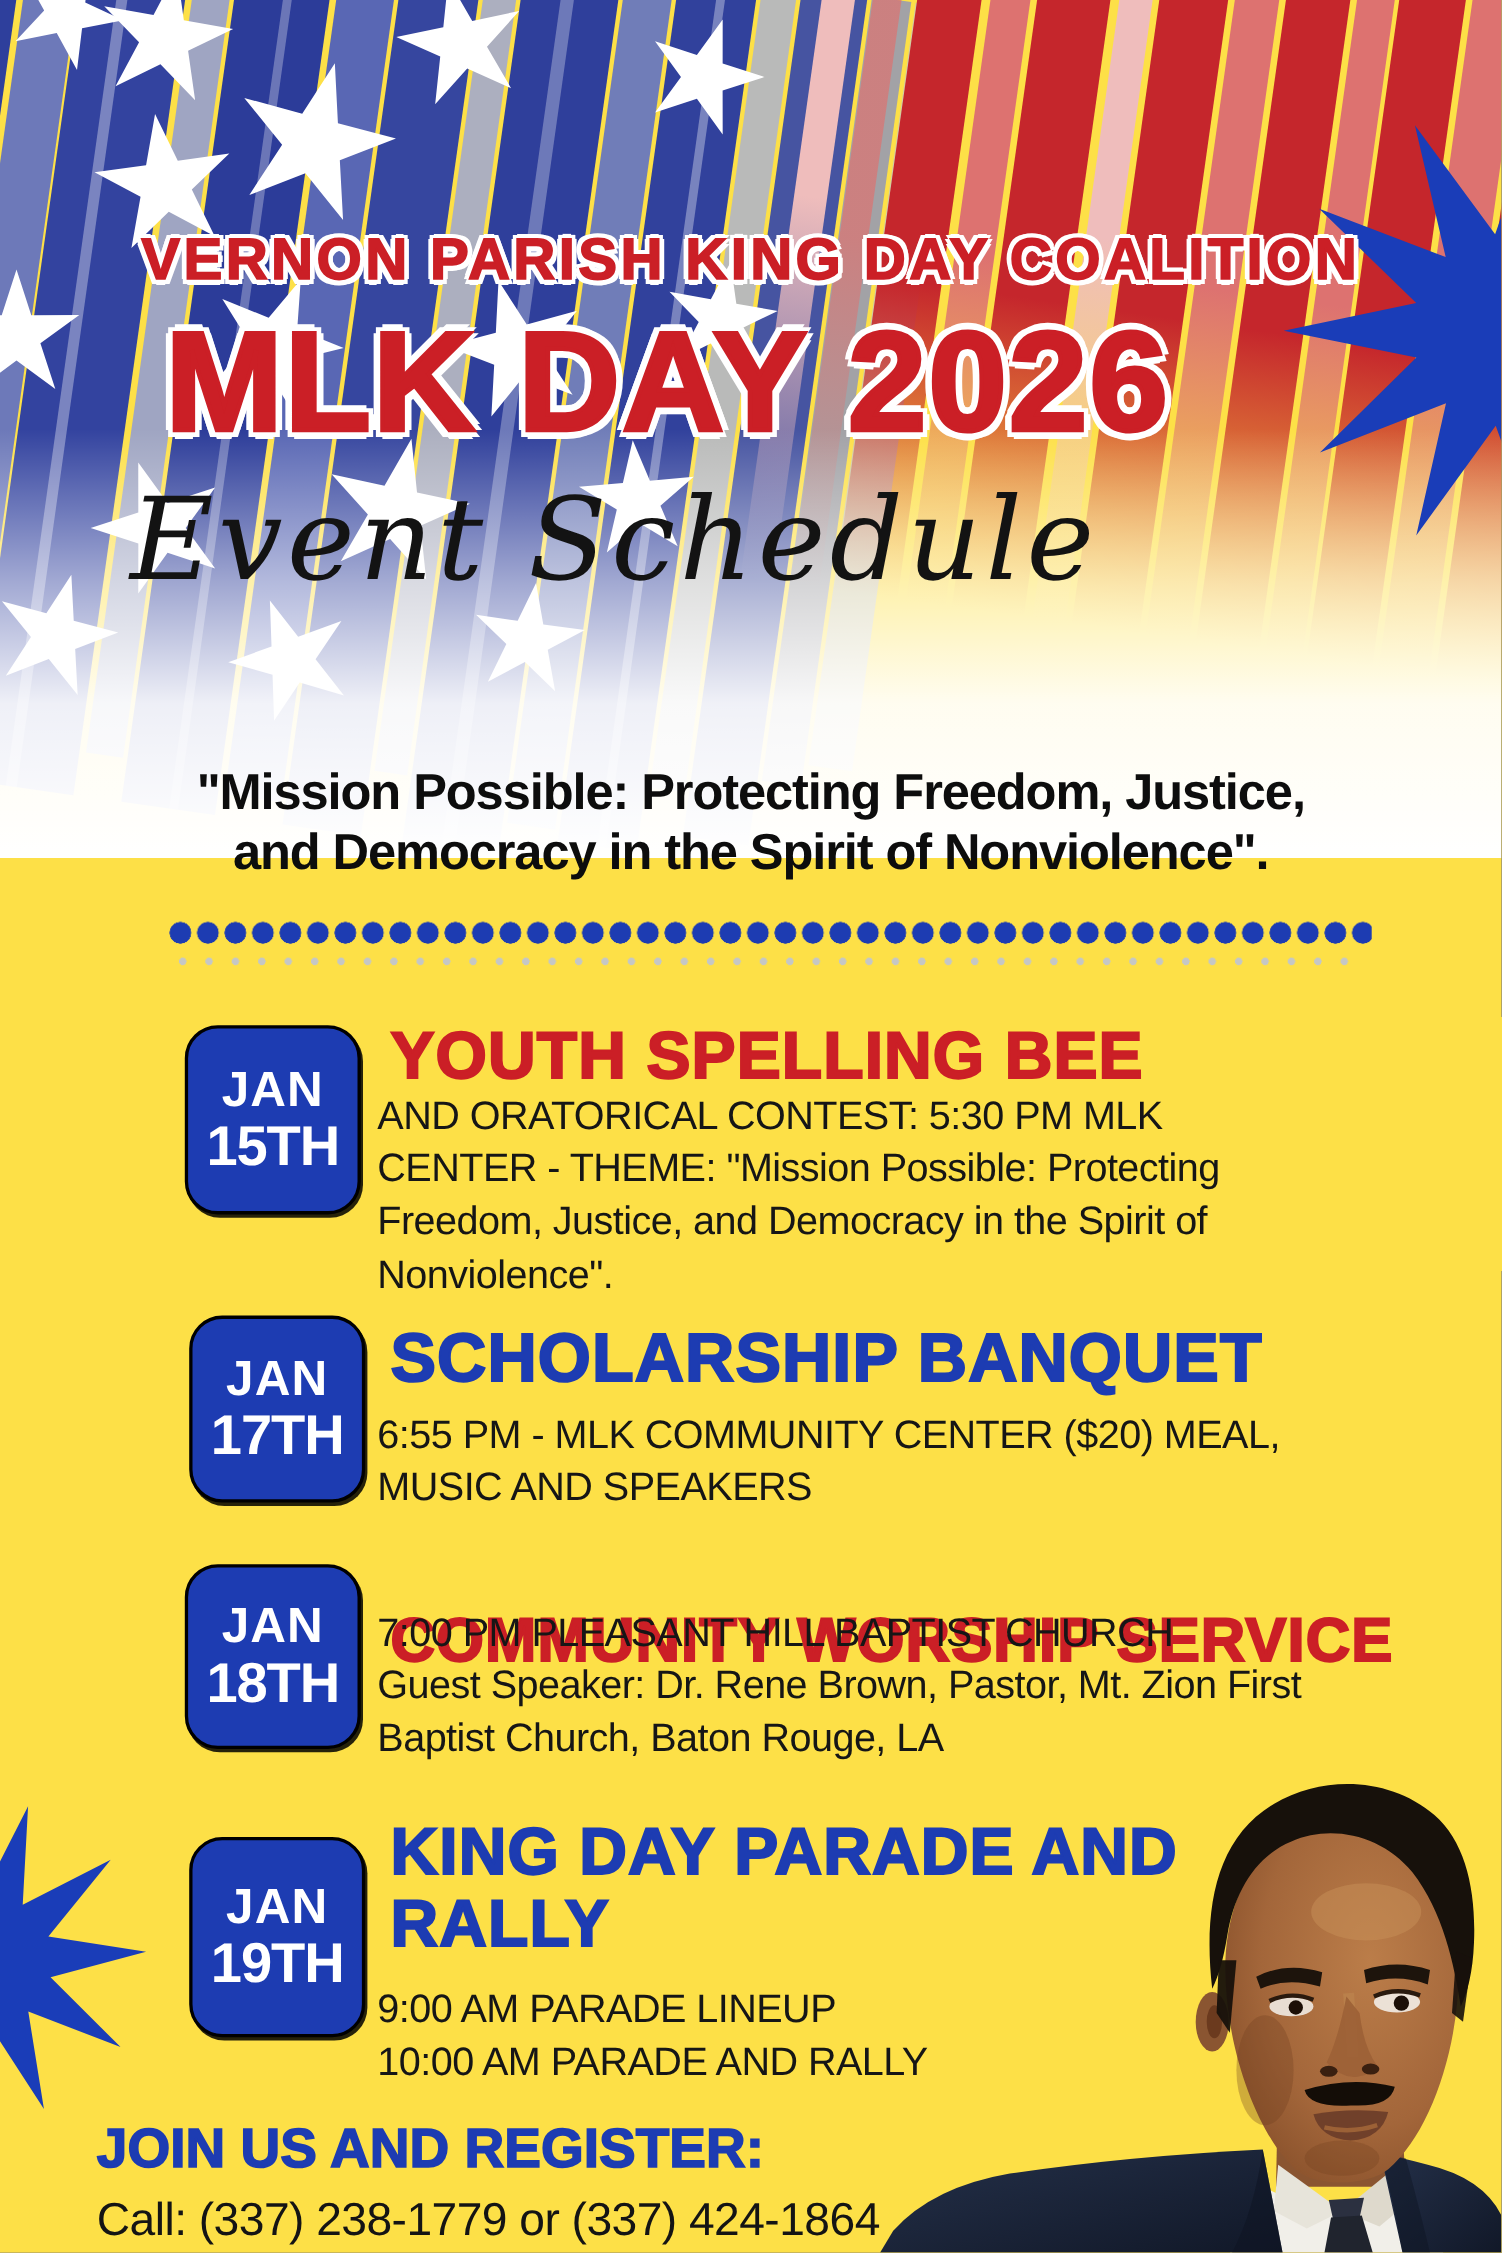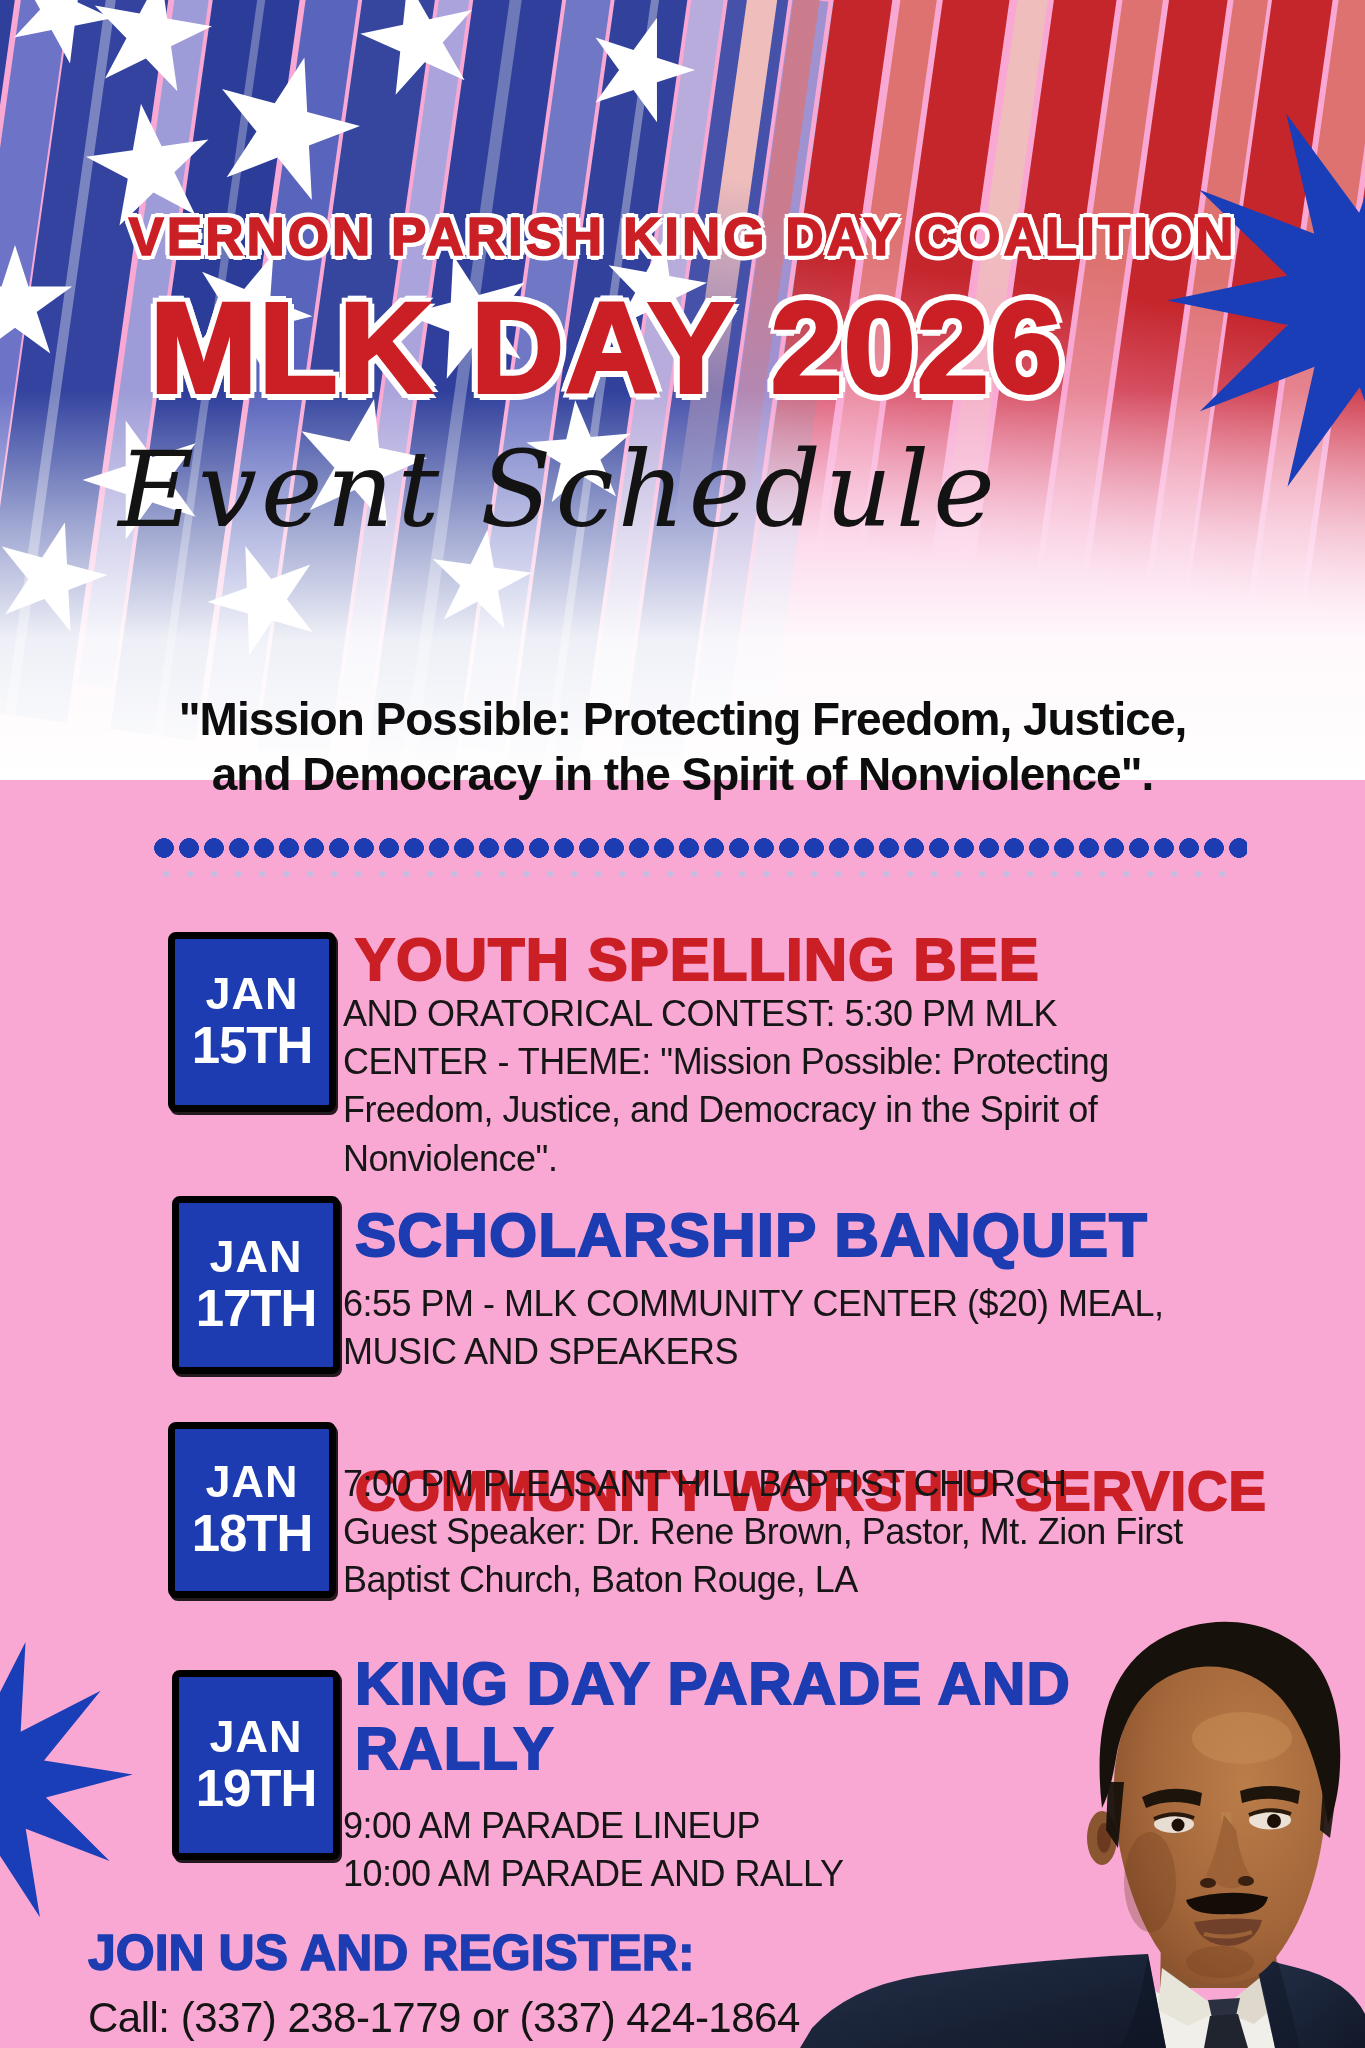--- a/index.html
+++ b/index.html
@@ -1,17 +1,17 @@
 <!DOCTYPE html>
 <html><head>
 <meta charset="utf-8">
 <style>
   html,body{margin:0;padding:0;background:#777;}
   .poster{
-    position:relative;width:1365px;height:2048px;background:#f9a8d4;
+    position:relative;width:1365px;height:2048px;background:#fde047;
     overflow:hidden;font-family:"Liberation Sans",sans-serif;
     --red:#cb1f26;--blue:#1d3cb2;
   }
   svg{display:block;}
   
   .coalition{
     position:absolute;left:0;top:206px;width:1365px;text-align:center;
     font-size:53px;font-weight:700;letter-spacing:3px;color:var(--red);
     -webkit-text-stroke:1.5px currentColor;
     text-shadow:5px 0 0 #fff,-5px 0 0 #fff,0 5px 0 #fff,0 -5px 0 #fff,
@@ -42,21 +42,21 @@
     background-size:25px 24px;background-repeat:repeat-x;
   }
   .dots-faint{
     position:absolute;left:160px;top:868px;width:1080px;height:12px;z-index:5;opacity:.8;
     background-image:radial-gradient(circle 3.5px at 6px 6px,#b7c1e4 95%,transparent 100%);
     background-size:24px 12px;background-repeat:repeat-x;
   }
   
   .badge{
     position:absolute;width:154px;background:var(--blue);
-    border:7px solid #000000;border-radius:8px;color:#fff;text-align:center;
+    border:3px solid #000000;border-radius:30px;color:#fff;text-align:center;
     box-shadow:2px 3px 0 rgba(0,0,0,.85);z-index:6;
     display:flex;flex-direction:column;align-items:center;justify-content:center;
   }
   .badge .bm{font-size:45px;font-weight:700;letter-spacing:1px;line-height:1.05;}
   .badge .bd{font-size:51px;font-weight:700;letter-spacing:-1px;line-height:1.1;}
   .b1{left:168px;top:932px;height:166px;}
   .b2{left:172px;top:1196px;height:164px;}
   .b3{left:168px;top:1422px;height:162px;}
   .b4{left:172px;top:1670px;height:176px;}
   .ev-title{

